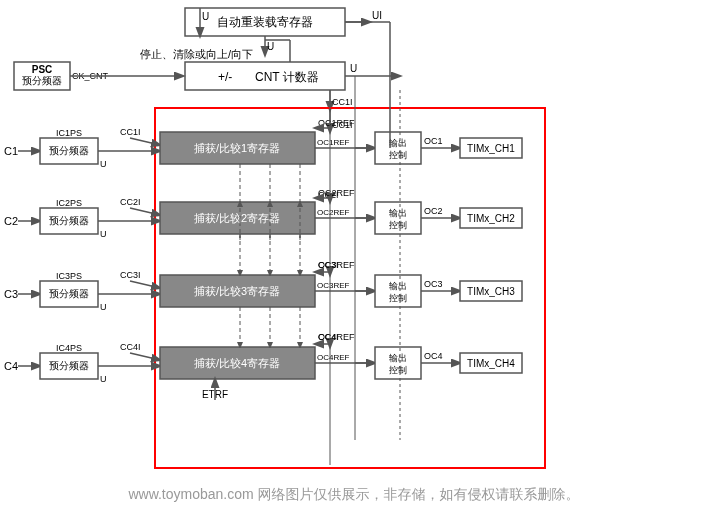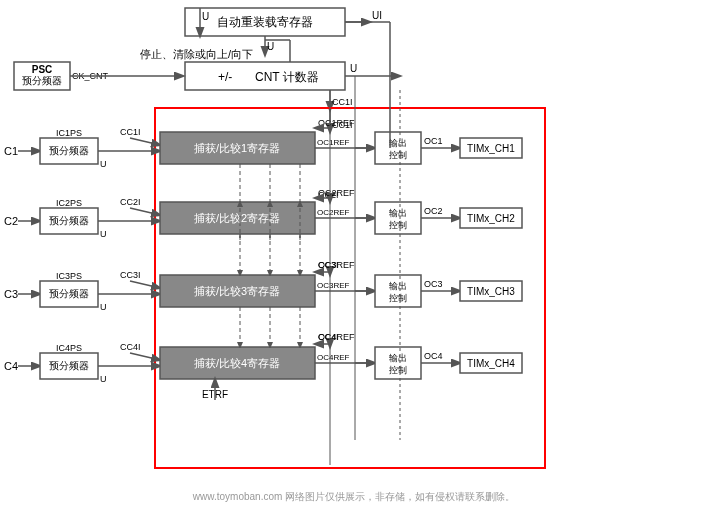--- a/index.html
+++ b/index.html
@@ -26,21 +26,21 @@
       top: 0; left: 0;
       width: 708px;
       height: 508px;
     }
 
     .watermark {
       position: absolute;
       bottom: 4px;
       left: 50%;
       transform: translateX(-50%);
-      font-size: 10px;
+      font-size: 14px;
       color: #999;
       white-space: nowrap;
     }
   </style>
 </head>
 <body>
 
 <div class="diagram-container">
   <svg class="diagram-svg" viewBox="0 0 708 508" xmlns="http://www.w3.org/2000/svg">
 

